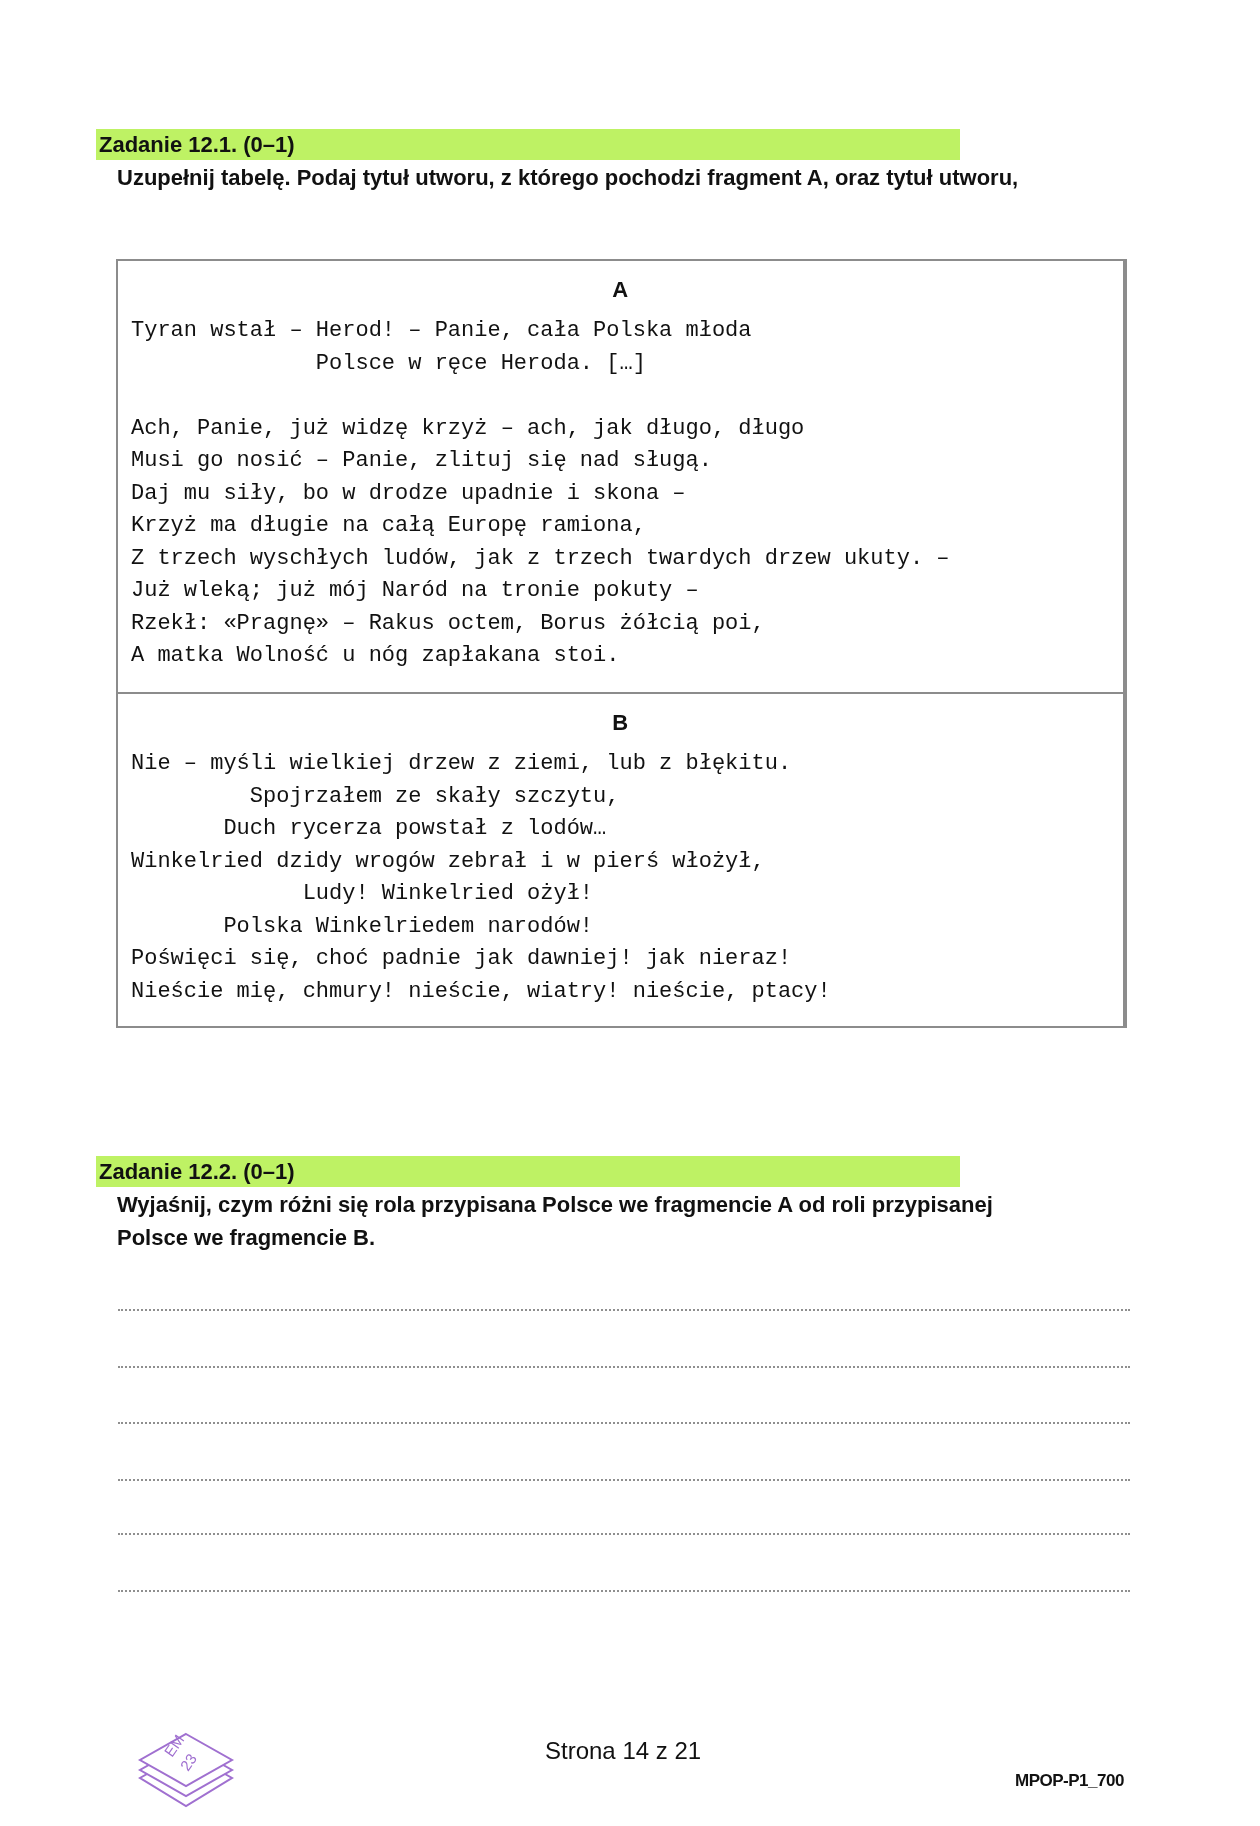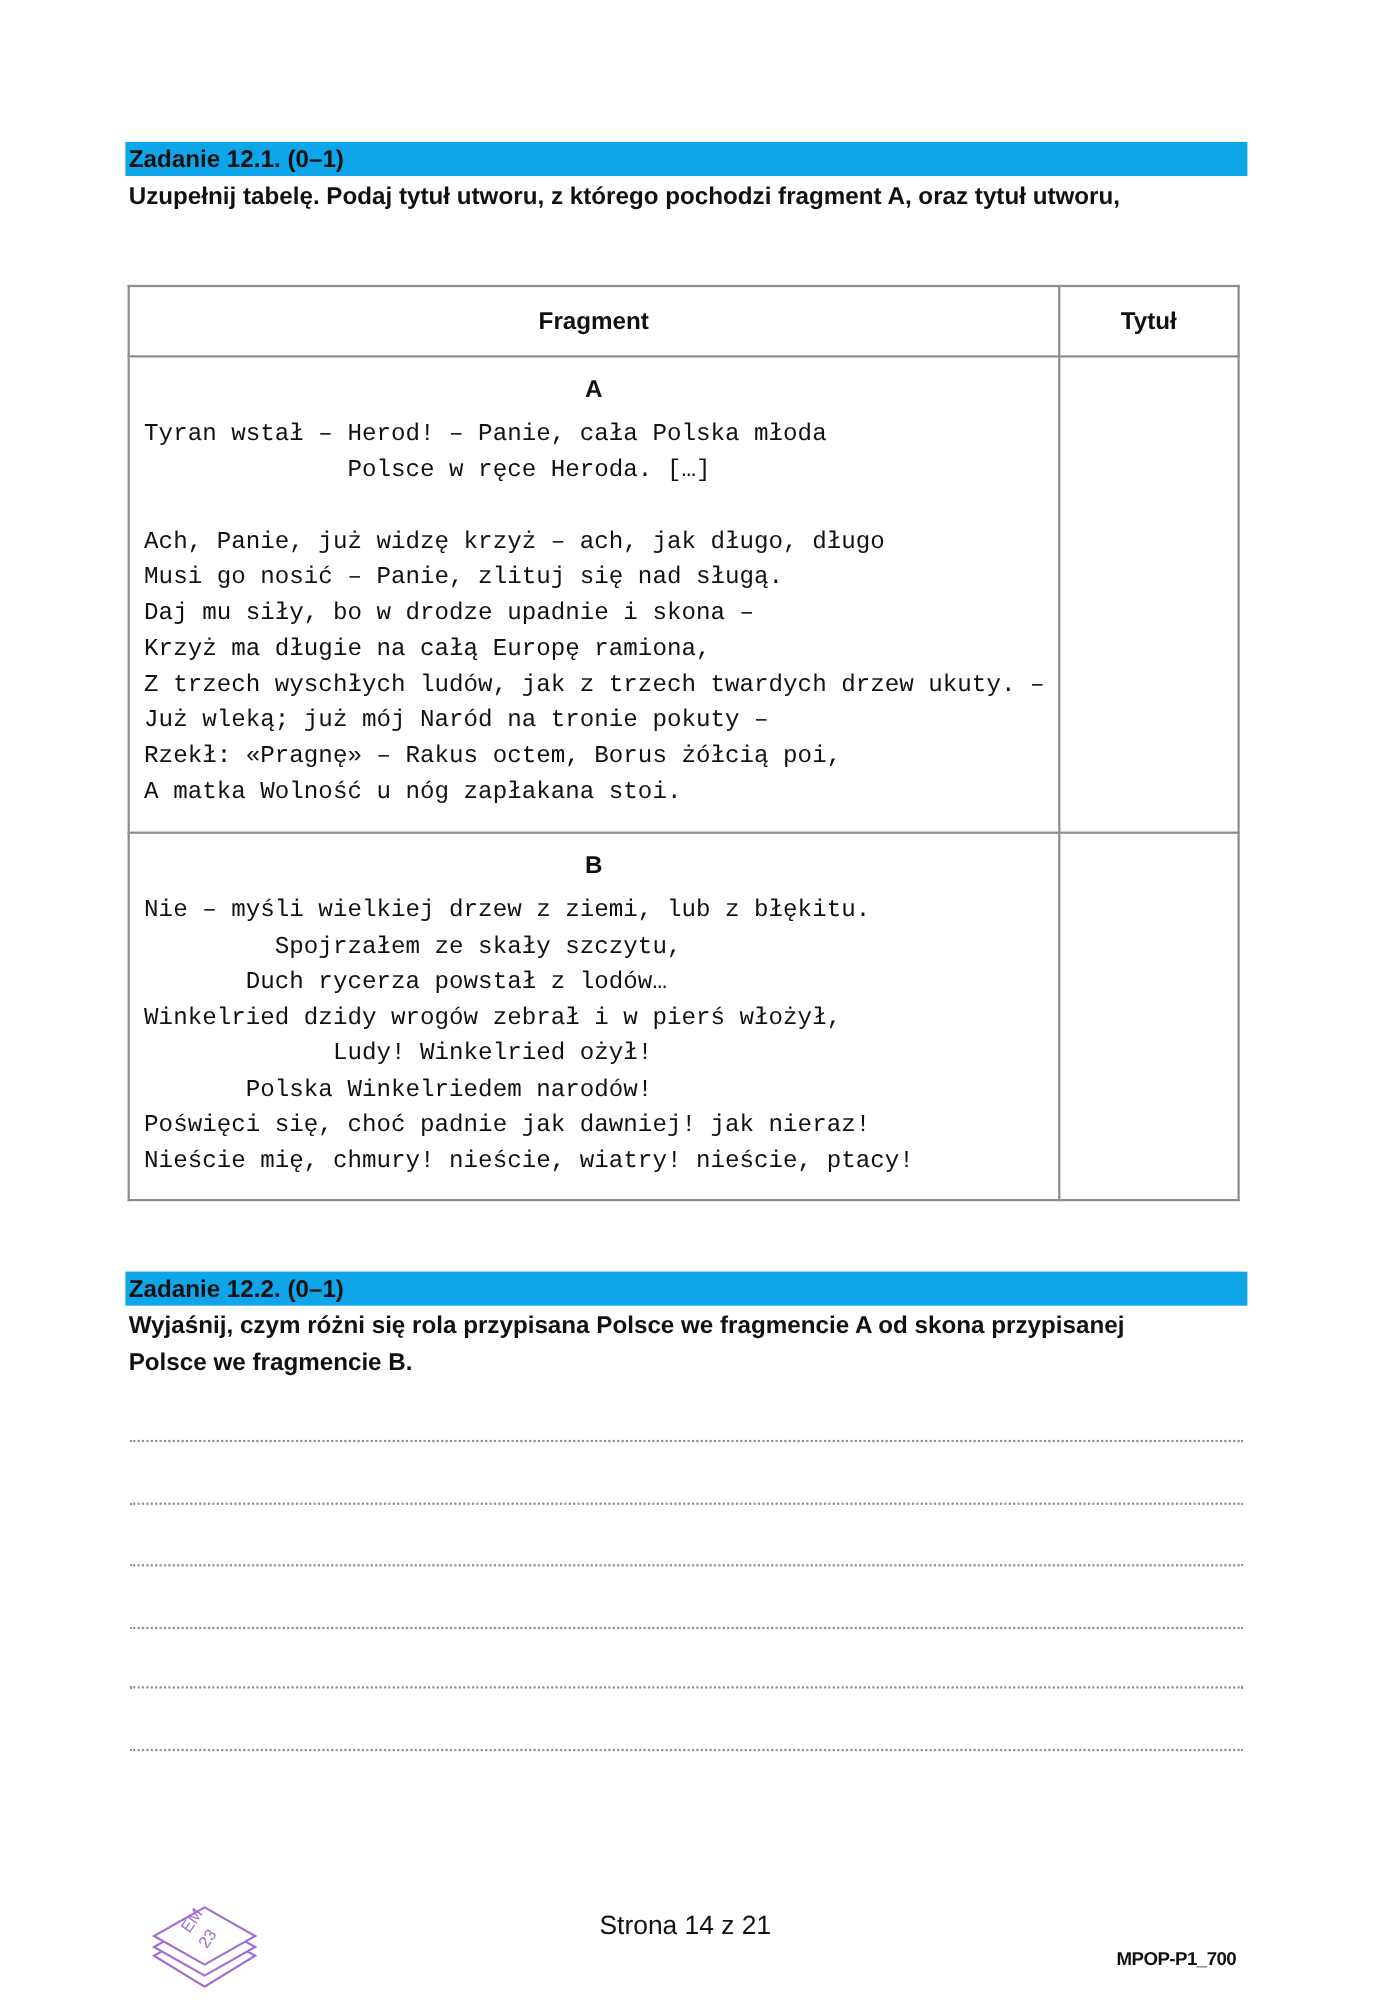--- a/index.html
+++ b/index.html
@@ -1,22 +1,22 @@
 <!DOCTYPE html>
 <html><head>
   <meta charset="utf-8">
   <style>
     html, body { margin: 0; padding: 0; background: #ffffff; }
     body {
       width: 1260px; height: 1826px; position: relative; overflow: hidden;
       font-family: "Liberation Sans", sans-serif; color: #111111;
     }
     .task-bar {
-      position: absolute; left: 114px; width: 1020px; height: 31px;
-      background: #0ea5e9; font-weight: bold; font-size: 22px;
+      position: absolute; left: 96px; width: 864px; height: 31px;
+      background: #bef264; font-weight: bold; font-size: 22px;
       line-height: 31px; padding-left: 3px; box-sizing: border-box;
     }
     .task-instr {
       position: absolute; left: 117px; width: 1020px; font-weight: bold;
       font-size: 22px; line-height: 33px;
     }
     table.frag {
       position: absolute; left: 116px; top: 259px; width: 1011px;
       border-collapse: collapse; font-size: 22px;
     }
@@ -39,24 +39,20 @@
 </head>
 <body>
 
 <div class="task-bar" style="top:129px;">Zadanie 12.1. (0–1)</div>
 <div class="task-instr" style="top:161px;">
   <div>Uzupełnij tabelę. Podaj tytuł utworu, z którego pochodzi fragment A, oraz tytuł utworu,</div>
 </div>
 
 <table class="frag">
   <tbody>
-      <tr>
-    <th class="col-frag">Fragment</th>
-    <th>Tytuł</th>
-  </tr>
   <tr class="rowA">
     <td>
       <div class="letter">A</div>
       <div class="poem" id="poemA">
             <div class="line">Tyran wstał – Herod! – Panie, cała Polska młoda</div>
             <div class="line">              Polsce w ręce Heroda. […]</div>
             <div class="line"></div>
             <div class="line">Ach, Panie, już widzę krzyż – ach, jak długo, długo</div>
             <div class="line">Musi go nosić – Panie, zlituj się nad sługą.</div>
             <div class="line">Daj mu siły, bo w drodze upadnie i skona –</div>
@@ -83,21 +79,21 @@
             <div class="line">Nieście mię, chmury! nieście, wiatry! nieście, ptacy!</div>
           </div>
     </td>
     <td></td>
   </tr>
 </tbody>
   </table>
 
 <div class="task-bar" style="top:1156px;">Zadanie 12.2. (0–1)</div>
 <div class="task-instr" style="top:1188px;">
-  <div>Wyjaśnij, czym różni się rola przypisana Polsce we fragmencie A od skona przypisanej</div>
+  <div>Wyjaśnij, czym różni się rola przypisana Polsce we fragmencie A od roli przypisanej</div>
   <div>Polsce we fragmencie B.</div>
 </div>
 <div id="answerLines">
     <div class="dots" style="top: 1309px;"></div>
     <div class="dots" style="top: 1366px;"></div>
     <div class="dots" style="top: 1422px;"></div>
     <div class="dots" style="top: 1479px;"></div>
     <div class="dots" style="top: 1533px;"></div>
     <div class="dots" style="top: 1590px;"></div>
   </div>

